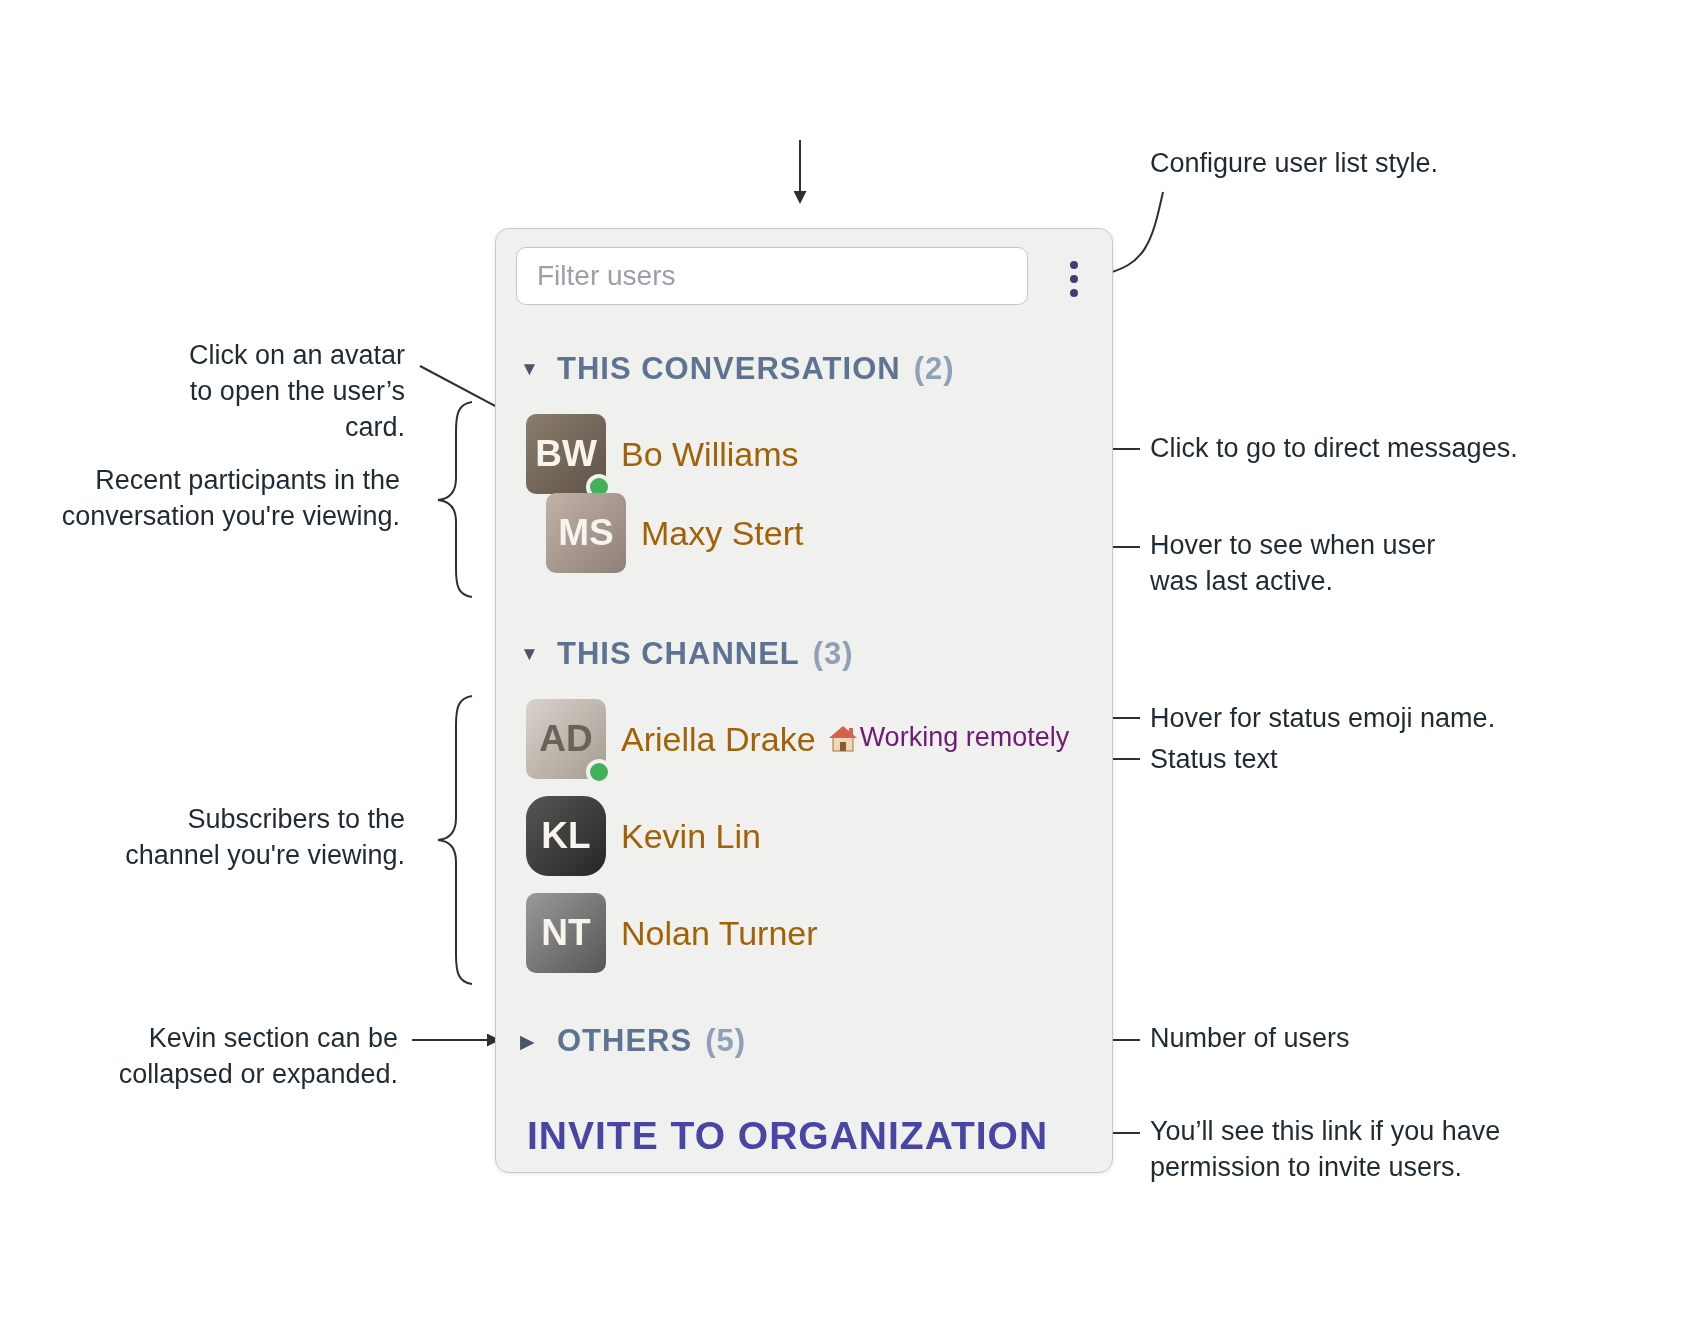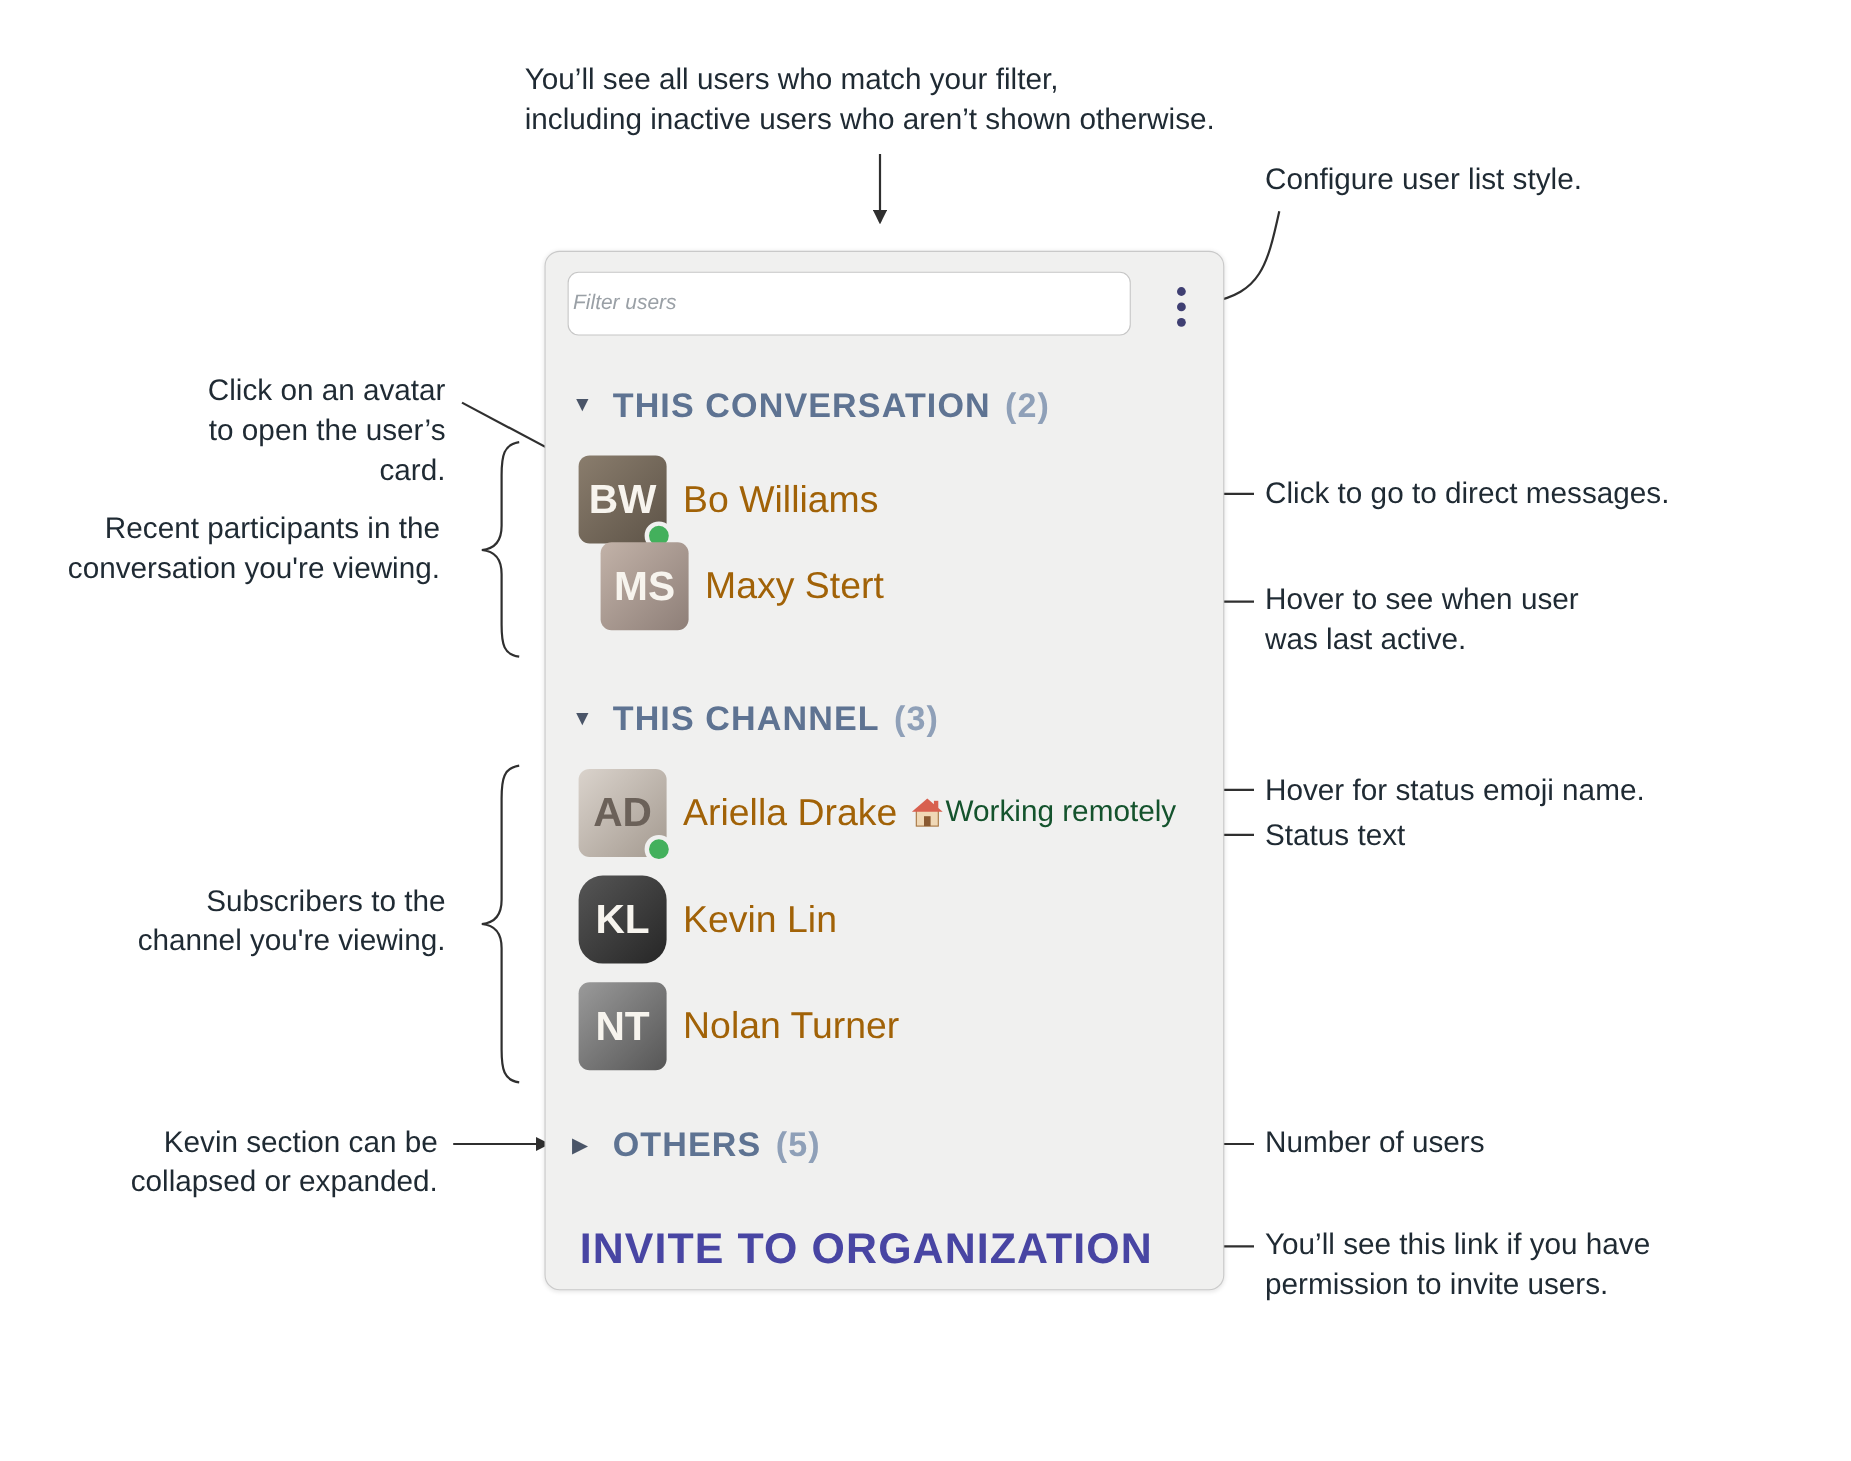--- a/index.html
+++ b/index.html
@@ -14,21 +14,21 @@
 
   
   .overlay { position:absolute; left:0; top:0; width:1683px; height:1328px; pointer-events:none; }
 
   
   .panel { position:absolute; left:495px; top:228px; width:618px; height:945px;
            background:#f0f0ef; border:1px solid #c9c9c9; border-radius:14px;
            box-shadow:0 1px 4px rgba(0,0,0,0.10); }
   .filter-input { position:absolute; left:20px; top:18px; width:512px; height:58px;
            border:1px solid #c6c6c6; border-radius:10px; background:#ffffff;
-           font-family:inherit; font-size:19px; color:#333; padding:0 4px; outline:none;font-style:italic; }
+           font-family:inherit; font-size:28px; color:#333; padding:0 20px; outline:none; }
   .filter-input::placeholder { color:#9aa0a6; }
   .kebab { position:absolute; left:556px; top:24px; width:44px; height:52px;
            display:flex; flex-direction:column; align-items:center; justify-content:center;
            gap:6px; background:none; border:none; cursor:pointer; }
   .kebab .dot { width:8px; height:8px; border-radius:50%; background:#3f3f72; }
 
   .section-header { position:absolute; left:24px; display:flex; align-items:center; gap:13px;
            font-weight:bold; font-size:31px; letter-spacing:1px; color:#5e7392; cursor:pointer;
            height:36px; }
   .section-header .tri { font-size:19px; color:#4a5568; width:24px; }
@@ -41,21 +41,21 @@
   .avatar-bw { background:linear-gradient(135deg,#8a7d6d,#5d5347); }
   .avatar-ms { background:linear-gradient(135deg,#c2b2a8,#8e7f78); }
   .avatar-ad { background:linear-gradient(135deg,#dad3cc,#a49a90); color:#6b6159; }
   .avatar-kl { background:linear-gradient(135deg,#565656,#262626);border-radius:22px; }
   .avatar-nt { background:linear-gradient(135deg,#9a9a9a,#565656); }
   .presence-dot { position:absolute; right:-6px; bottom:-6px; width:26px; height:26px;
             border-radius:50%; background:#43b05c; border:4px solid #f0f0ef; }
   .user-name { font-size:34px; color:#a16207; cursor:pointer; }
   .name-col { display:flex; justify-content:center; }
   .name-line { display:flex; align-items:center; gap:10px; }
-  .status-text { font-size:27px; color:#14532d; margin-top:2px; }
+  .status-text { font-size:27px; color:#701a75; margin-top:2px; }
 
   .invite-link { position:absolute; left:31px; top:885px; font-size:39px; font-weight:bold;
             letter-spacing:1px; color:#4845a3; cursor:pointer; text-decoration:none; }
 </style>
 </head>
 <body>
 
 <div class="canvas">
 
   <svg class="overlay" viewBox="0 0 1683 1328" xmlns="http://www.w3.org/2000/svg">
@@ -73,24 +73,20 @@
       <path d="M 412 1040 L 498 1040" marker-end="url(#arrow)"></path>
       <path d="M 1140 449 L 852 449" marker-end="url(#arrow)"></path>
       <path d="M 1140 547 L 834 547" marker-end="url(#arrow)"></path>
       <path d="M 1140 718 L 910 718" marker-end="url(#arrow)"></path>
       <path d="M 1140 759 L 870 759" marker-end="url(#arrow)"></path>
       <path d="M 1140 1040 L 774 1040" marker-end="url(#arrow)"></path>
       <path d="M 1140 1133 L 952 1133" marker-end="url(#arrow)"></path>
     </g>
   </svg>
 
-  <div class="annotation" style="left:477px; top:55px; width:700px;">
-    <span class="ln">You’ll see all users who match your filter,</span>
-    <span class="ln">including inactive users who aren’t shown otherwise.</span>
-  </div>
 
   <div class="annotation" style="left:1150px; top:146px;">
     <span class="ln">Configure user list style.</span>
   </div>
 
   <div class="annotation ra" style="left:130px; top:338px; width:275px;">
     <span class="ln">Click on an avatar</span>
     <span class="ln">to open the user’s card.</span>
   </div>
 

